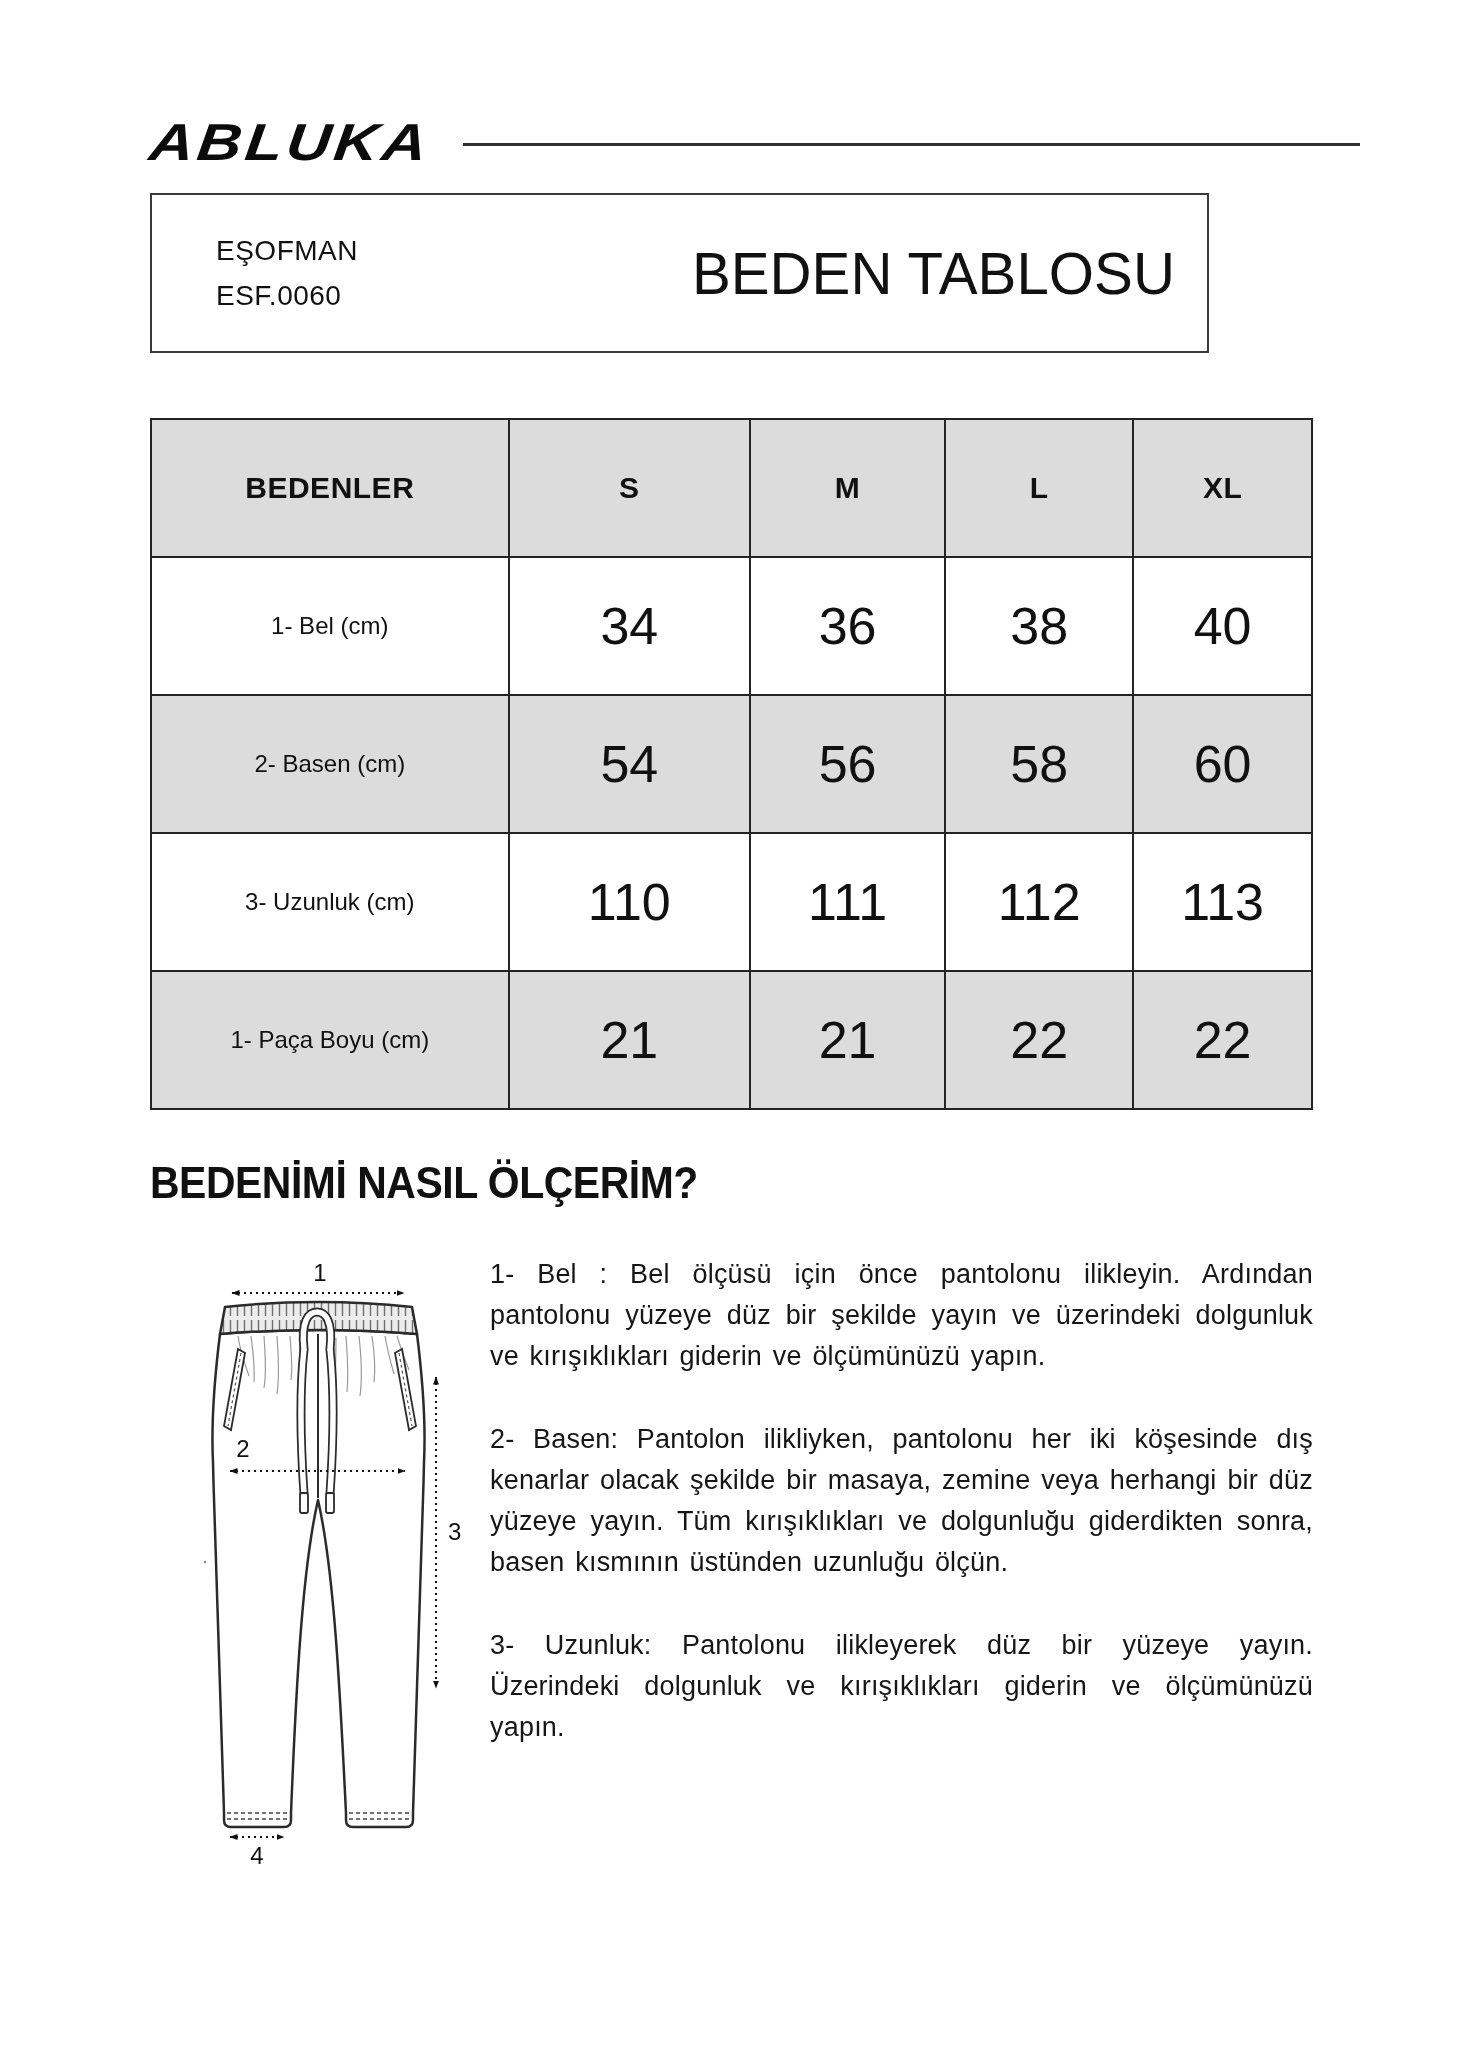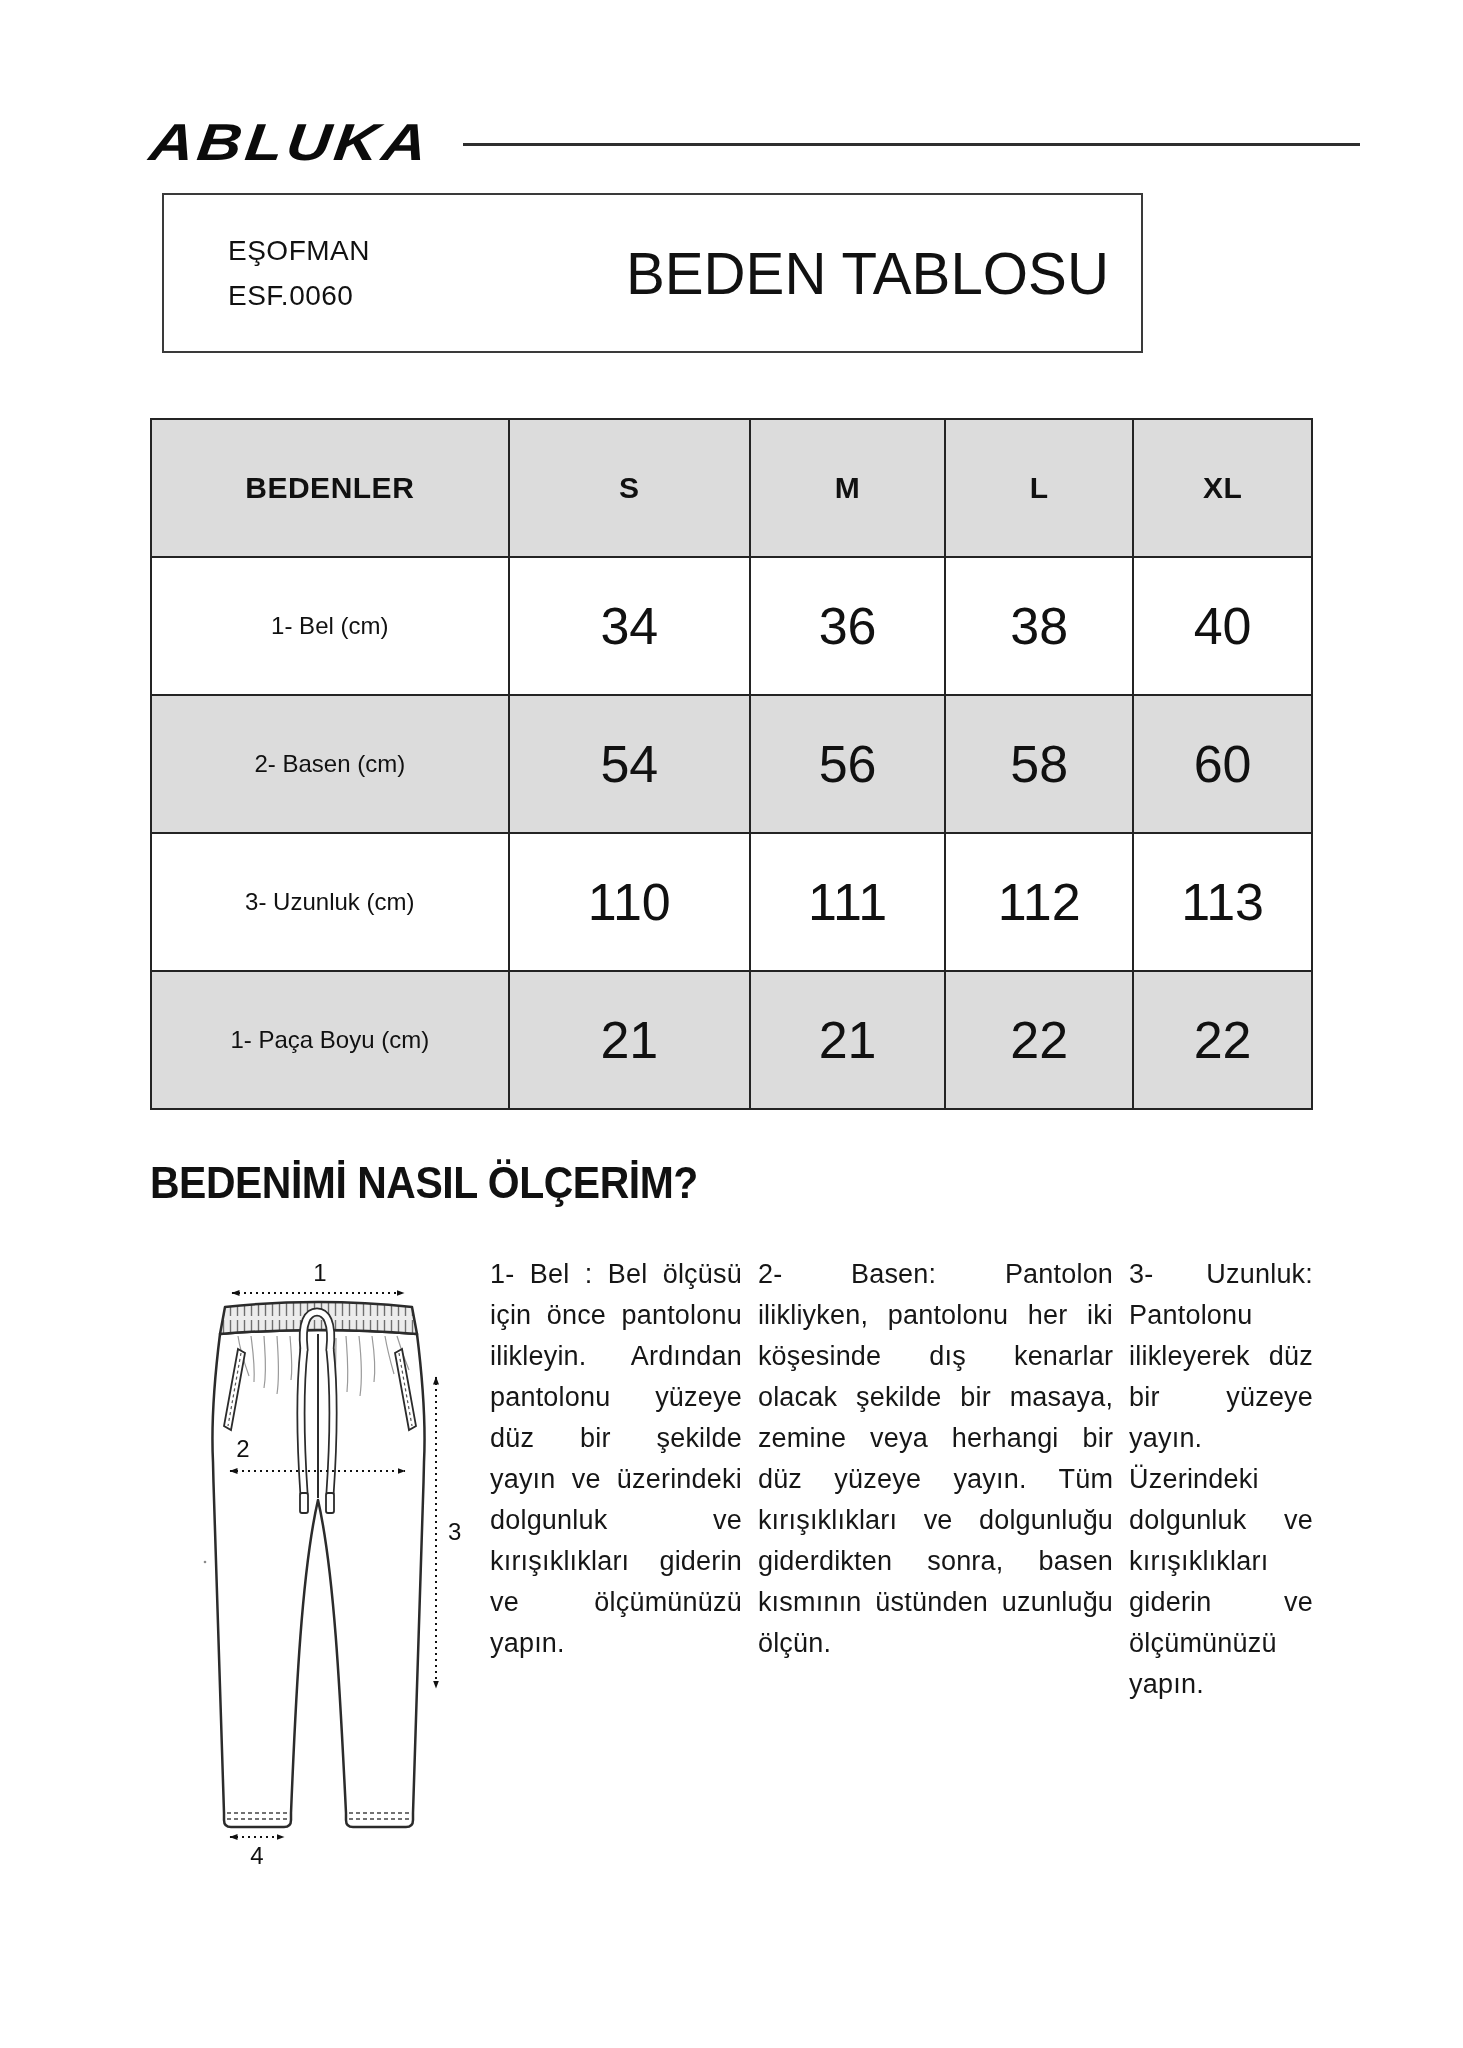--- a/index.html
+++ b/index.html
@@ -10,25 +10,24 @@
   
   .logo-row{position:absolute; left:150px; top:112px; width:1210px; display:flex; align-items:center;}
   .logo{
     font-size:52px; font-weight:bold; font-style:italic; letter-spacing:3px;
     display:inline-block; transform:scaleX(1.18) skewX(-6deg); transform-origin:left center;
     white-space:nowrap; color:#0b0b0b;
   }
   .logo-rule{flex:1; height:3px; background:#2e2e2e; margin-left:75px; margin-top:4px;}
   
   .header-box{
-    position:absolute; left:150px; top:193px; width:981px; height:160px;
+    position:absolute; left:150px; top:193px; width:1059px; height:160px;
     border:2px solid #3a3a3a; box-sizing:border-box;
     display:flex; align-items:center; justify-content:space-between;
     padding:0 32px 0 64px;
-    margin-left:12px;
   }
   .product-lines{font-size:28px; line-height:1.62; font-weight:500; letter-spacing:0.5px;}
   .table-title{font-size:60px; font-weight:500; letter-spacing:0px; white-space:nowrap;
     transform:scaleX(0.97); transform-origin:right center;}
   
   .size-table-wrap{position:absolute; left:150px; top:418px; width:1163px;border-radius:32px;}
   table.size-table{width:100%; border-collapse:collapse; table-layout:fixed;}
   table.size-table td, table.size-table th{
     border:2px solid #242424; height:136px; text-align:center; vertical-align:middle; padding:0;
   }
@@ -39,21 +38,21 @@
   
   .section-heading{
     position:absolute; left:150px; top:1158px; font-size:44px; font-weight:800;
     letter-spacing:-0.5px; display:inline-block; transform:scaleX(0.93); transform-origin:left center;
     white-space:nowrap;
   }
   .measure-row{position:absolute; left:150px; top:1250px; width:1163px; display:flex;}
   .diagram{width:340px; flex:0 0 340px;}
   .instructions{
     flex:1; padding-top:4px;
-    display:flex; flex-direction:row; gap:16px;
+    display:flex; flex-direction:column; gap:42px;
     font-size:27px; line-height:1.52; text-align:justify;
     word-spacing:3px; letter-spacing:0.2px; color:#161616;
   }
   .instructions p{margin:0;}
   svg text{font-family:"Liberation Sans", sans-serif;}
 </style>
 </head>
 <body>
 
 <div class="page">

